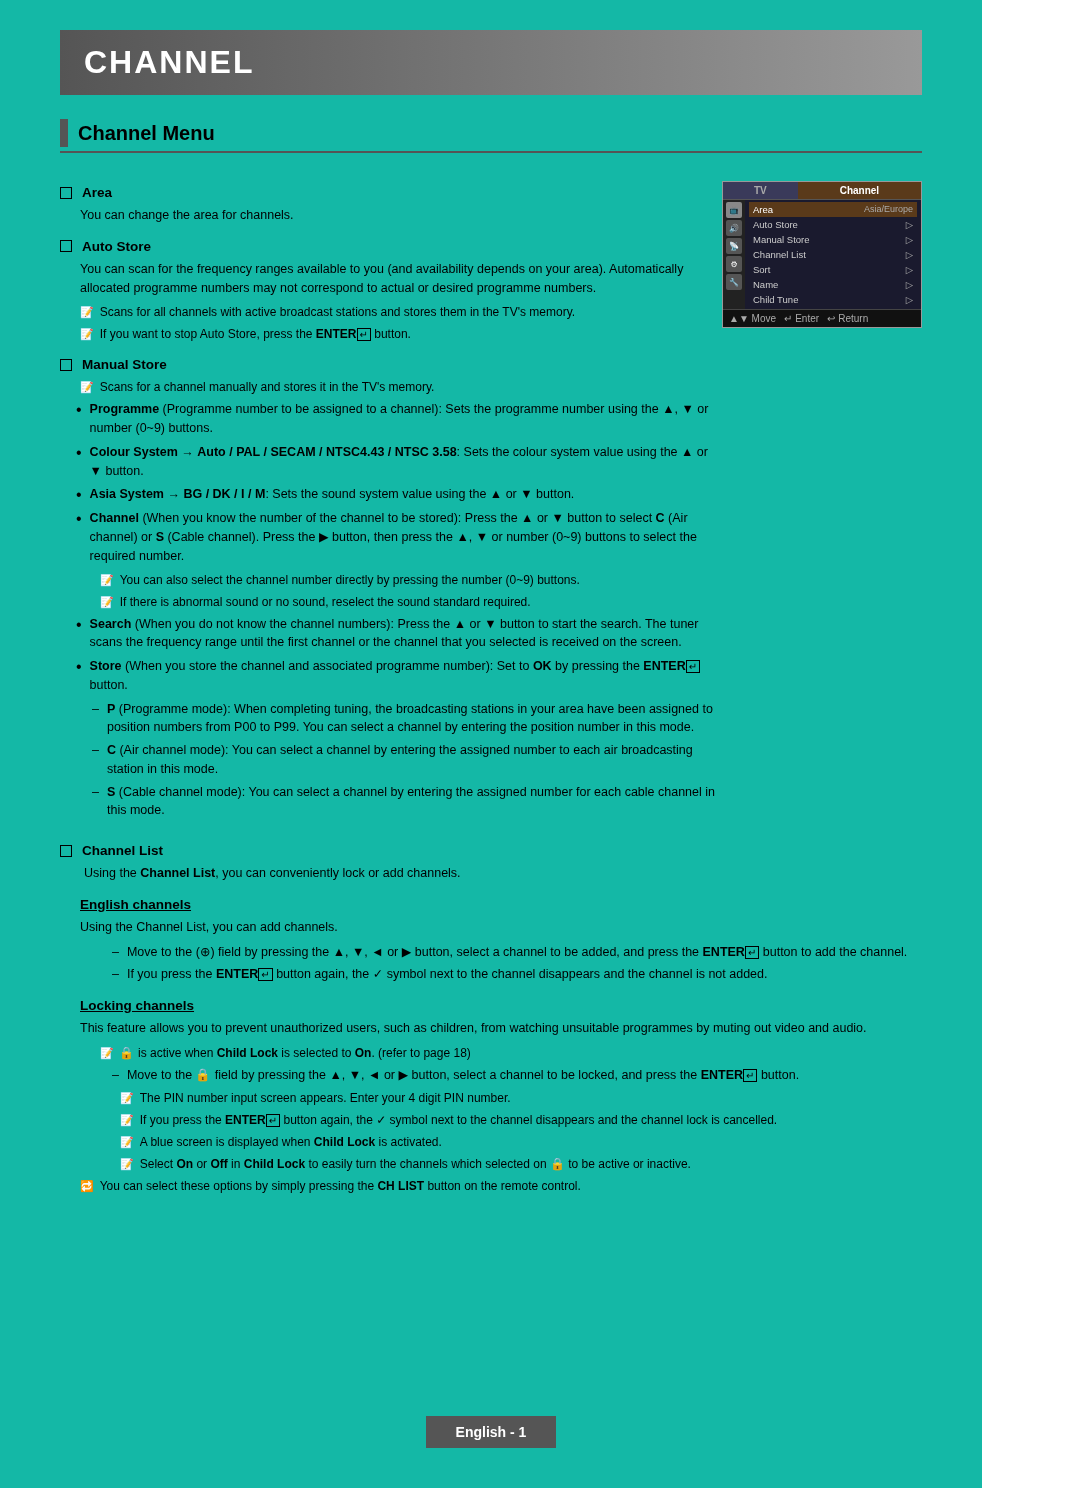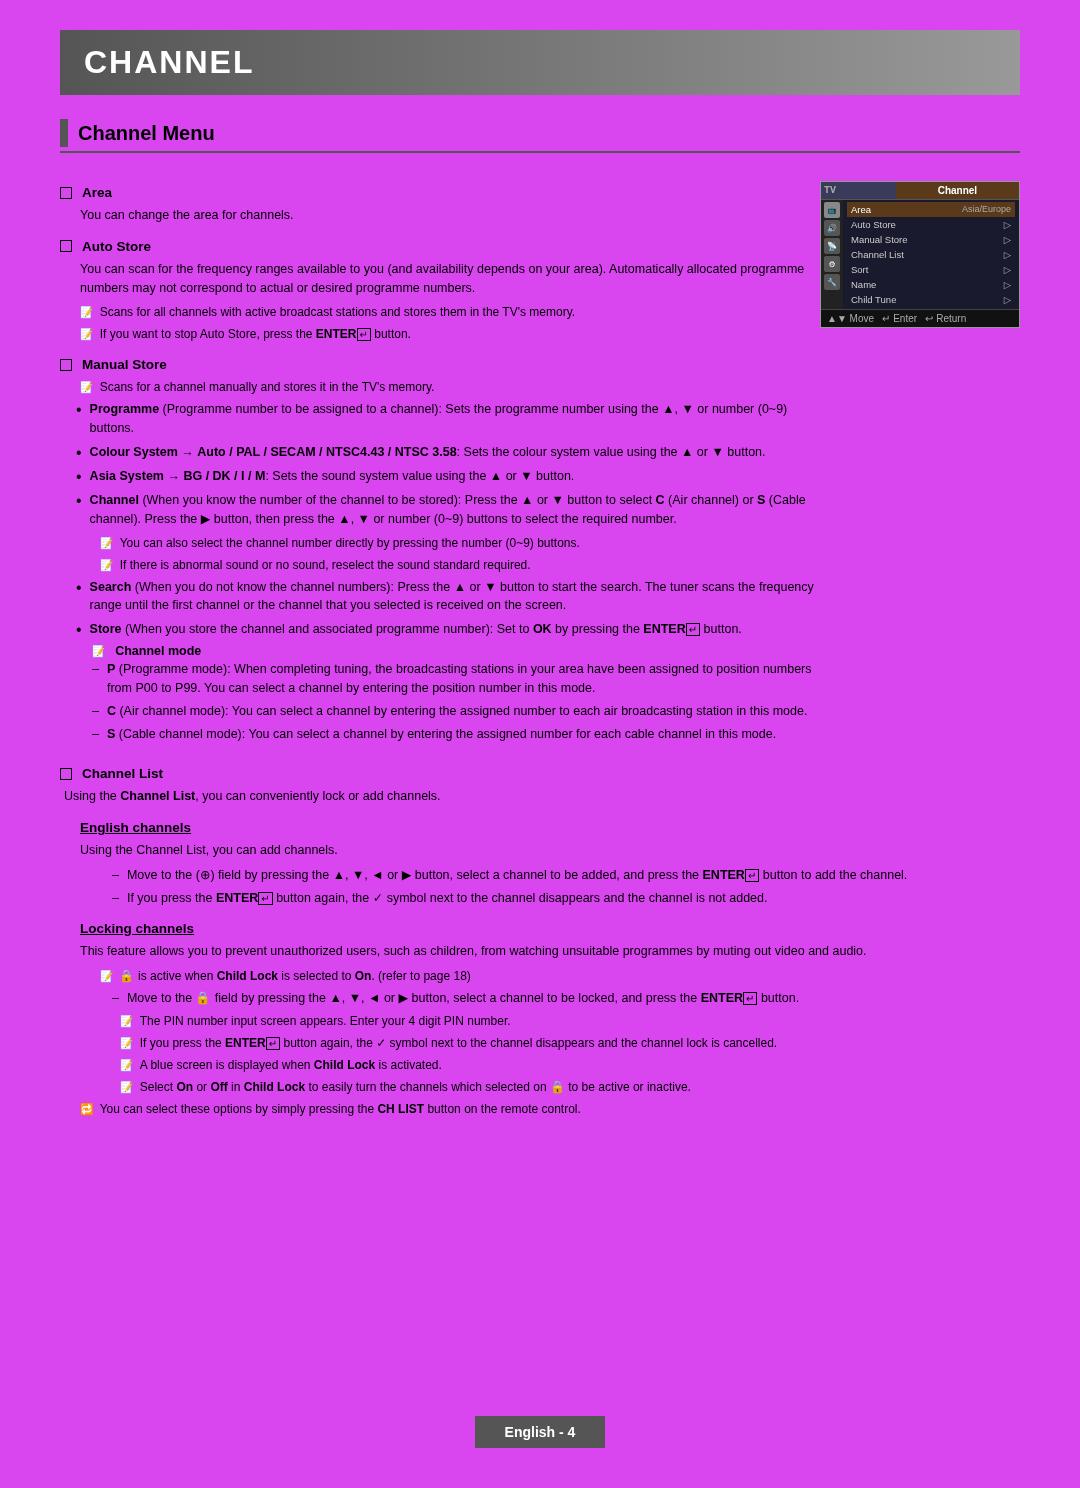--- a/index.html
+++ b/index.html
@@ -6,23 +6,23 @@
     body {
       font-family: Arial, sans-serif;
       font-size: 13px;
       background: #fff;
       color: #000;
       width: 1080px;
       min-height: 1488px;
       padding: 0;
     }
     .page {
-      width: 1080px;
+      width: 982px;
       min-height: 1488px;
-      background: #d946ef;
+      background: #14b8a6;
       padding: 30px 60px 60px 60px;
       position: relative;
     }
 
     
     .chapter-header {
       background: linear-gradient(to right, #555, #999);
       padding: 14px 24px;
       margin-bottom: 24px;
     }
@@ -79,22 +79,21 @@
       display: flex;
       background: #2a2a4a;
       border-bottom: 1px solid #555;
     }
     .tv-menu-header-tv {
       background: #3a3a5a;
       padding: 3px 3px;
       color: #aaa;
       font-weight: bold;
       flex: 1;
-      text-align: left;
-      font-family: Liberation Mono, monospace;
+      text-align: center;
     }
     .tv-menu-header-channel {
       background: #5a3a1a;
       padding: 3px 10px;
       color: #fff;
       font-weight: bold;
       flex: 1.5;
       text-align: center;
     }
     .tv-menu-body {
@@ -349,24 +348,20 @@
 
       <div class="bullet-item">
         <span class="bullet-dot">•</span>
         <span class="bullet-text"><b>Search</b> (When you do not know the channel numbers): Press the ▲ or ▼ button to start the search. The tuner scans the frequency range until the first channel or the channel that you selected is received on the screen.</span>
       </div>
       <div class="bullet-item">
         <span class="bullet-dot">•</span>
         <span class="bullet-text"><b>Store</b> (When you store the channel and associated programme number): Set to <b>OK</b> by pressing the <b>ENTER</b><span style="border:1px solid #000;font-size:10px;padding:0 2px;">↵</span> button.</span>
       </div>
 
-      <div class="bold-subheading">
-        <span class="note-icon">📝</span>
-        <b>Channel mode</b>
-      </div>
       <div class="dash-item">
         <span class="dash-mark">–</span>
         <span><b>P</b> (Programme mode): When completing tuning, the broadcasting stations in your area have been assigned to position numbers from P00 to P99. You can select a channel by entering the position number in this mode.</span>
       </div>
       <div class="dash-item">
         <span class="dash-mark">–</span>
         <span><b>C</b> (Air channel mode): You can select a channel by entering the assigned number to each air broadcasting station in this mode.</span>
       </div>
       <div class="dash-item">
         <span class="dash-mark">–</span>
@@ -427,21 +422,21 @@
         </div>
       </div>
     </div>
   </div>
 
   <div>
     <div class="subsection-heading">
       <span class="checkbox-icon"></span>
       <span>Channel List</span>
     </div>
-    <p class="para" style="margin-left:4px;">Using the <b>Channel List</b>, you can conveniently lock or add channels.</p>
+    <p class="para" style="margin-left:24px;">Using the <b>Channel List</b>, you can conveniently lock or add channels.</p>
 
     <div class="sub-subsection" style="margin-left:20px;">
       <div class="sub-subsection-title">English channels</div>
       <p class="para">Using the Channel List, you can add channels.</p>
       <div class="dash-item">
         <span class="dash-mark">–</span>
         <span>Move to the (⊕) field by pressing the ▲, ▼, ◄ or ▶ button, select a channel to be added, and press the <b>ENTER</b><span style="border:1px solid #000;font-size:10px;padding:0 2px;">↵</span> button to add the channel.</span>
       </div>
       <div class="dash-item">
         <span class="dash-mark">–</span>
@@ -478,17 +473,17 @@
       </div>
       <div class="note-item" style="margin-left:0;">
         <span class="note-icon">🔁</span>
         <span>You can select these options by simply pressing the <b>CH LIST</b> button on the remote control.</span>
       </div>
     </div>
   </div>
 
   <div class="page-footer">
     <div class="footer-badge">
-      <span>English - 4</span>
+      <span>English - 1</span>
     </div>
   </div>
 
 </div>
 
 </body></html>

